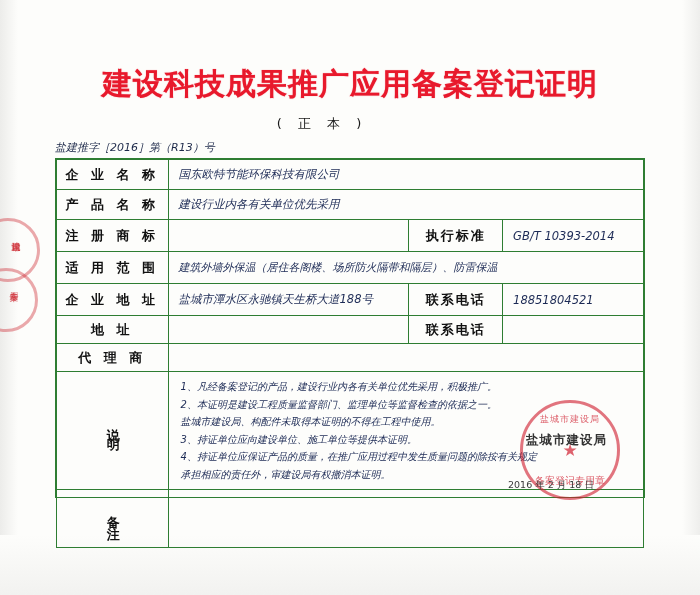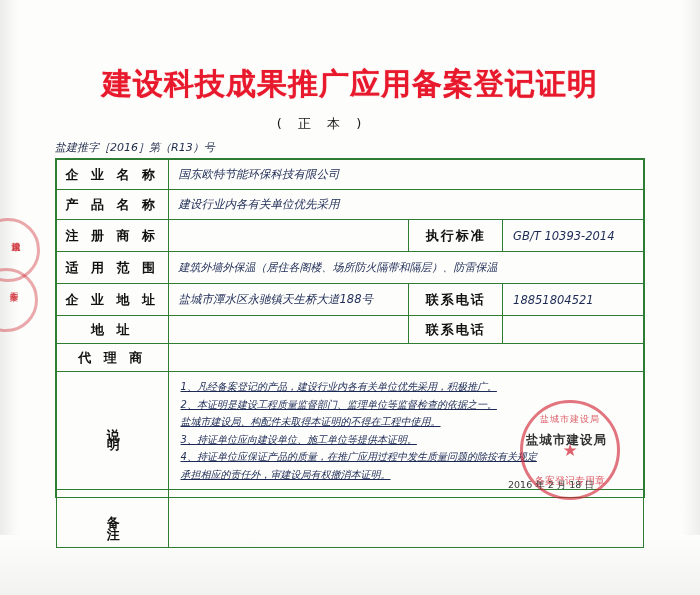--- a/index.html
+++ b/index.html
@@ -140,21 +140,20 @@
     line-height: 1.45;
   }
   .notes {
     font-family: "DejaVu Sans", sans-serif;
     font-size: 10px;
     color: #1c2a55;
     line-height: 1.75;
     padding: 6px 10px 6px 12px !important;
     text-align: left;
     font-style: italic;
-    text-decoration: underline;
   }
   .notes div { white-space: nowrap; }
 
   
   .watermark {
     position: absolute;
     top: 196px;
     left: 0;
     width: 700px;
     text-align: center;

